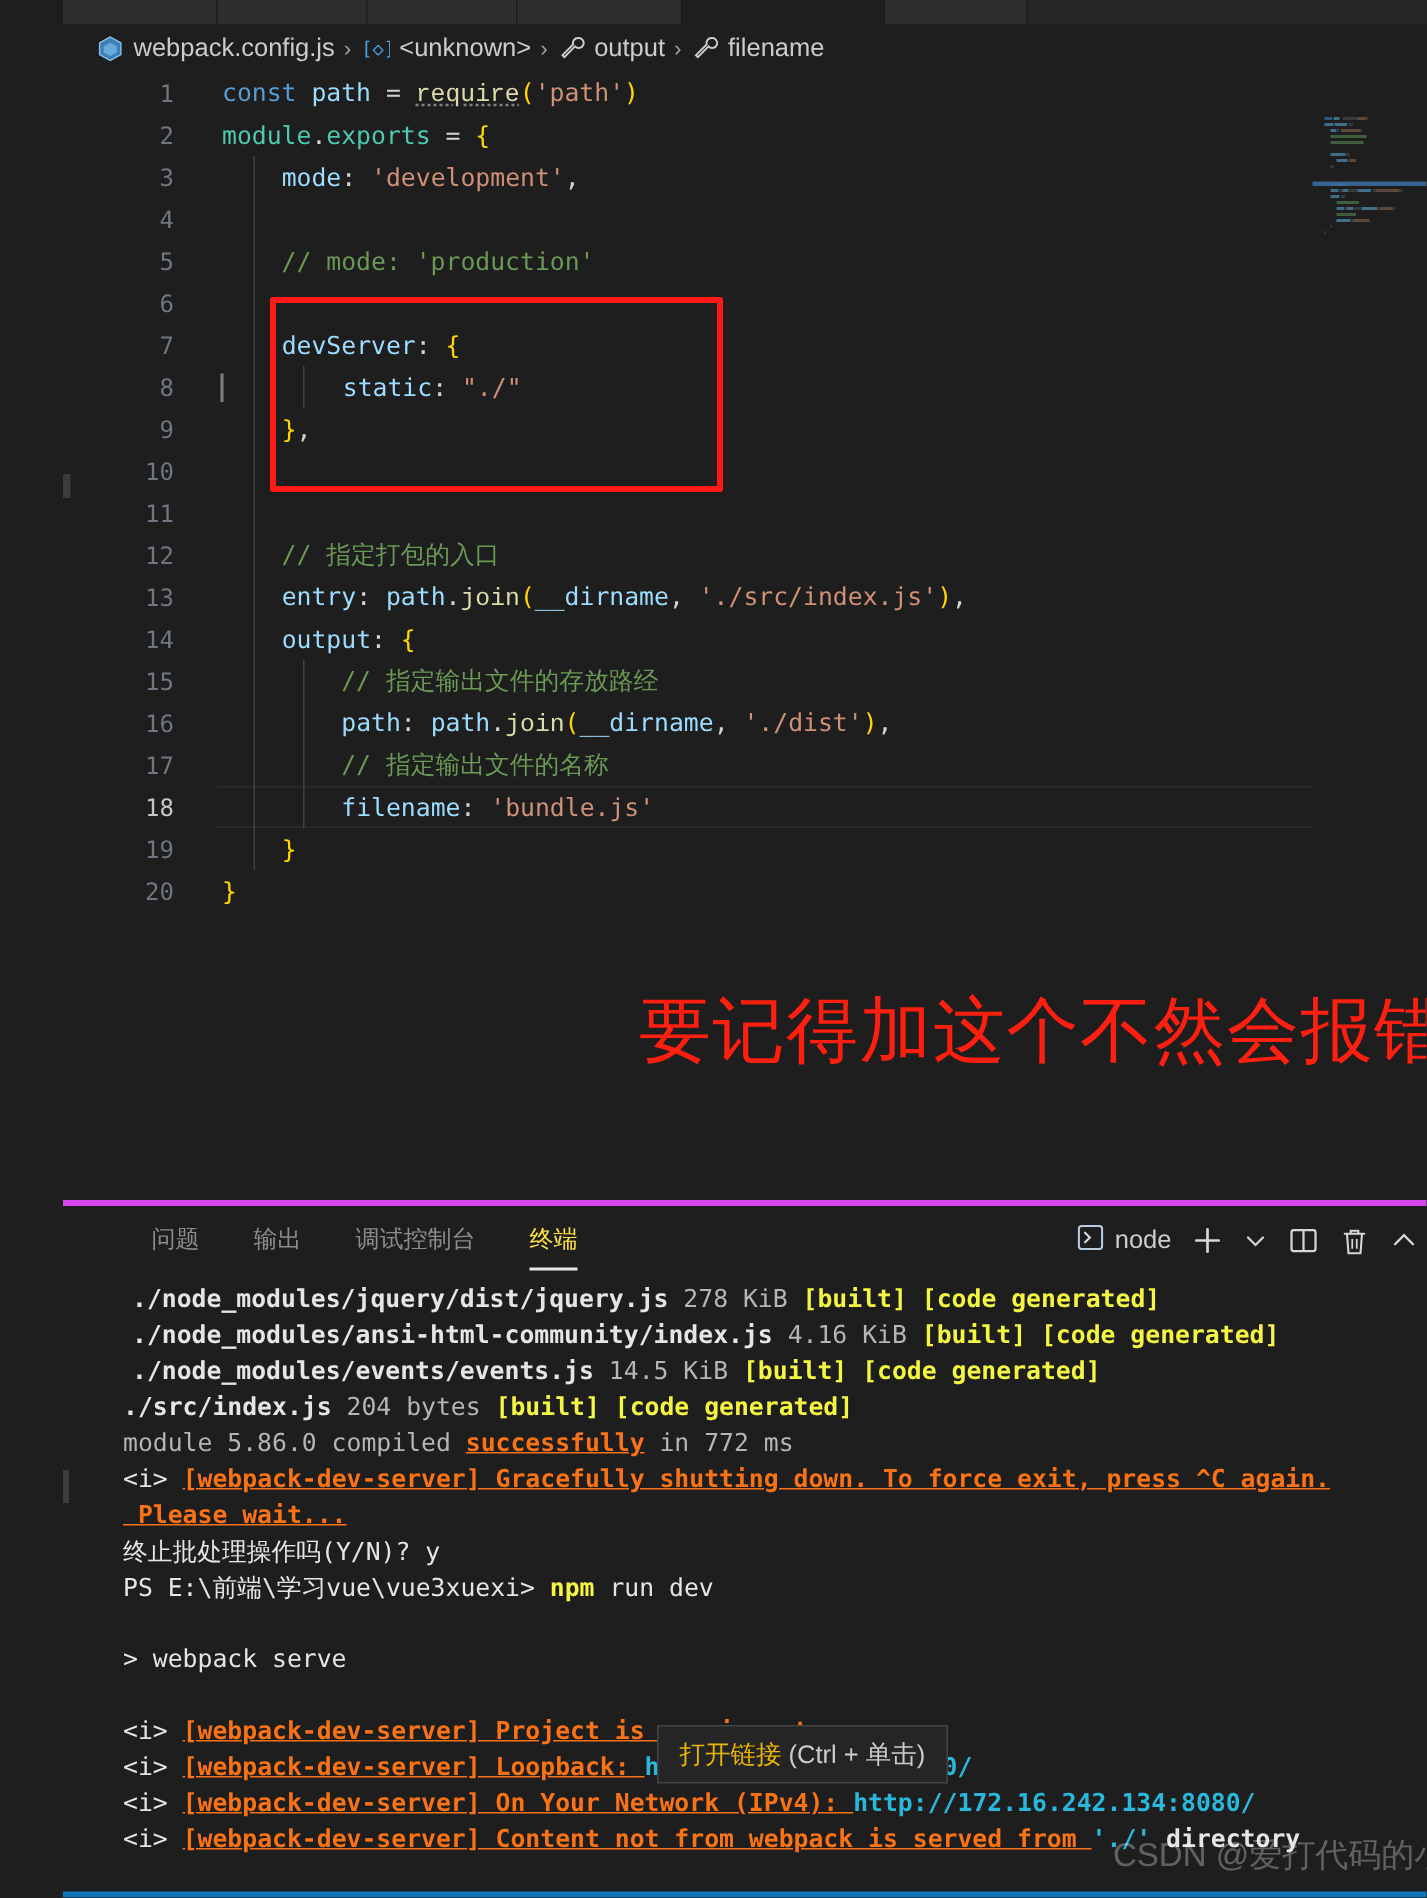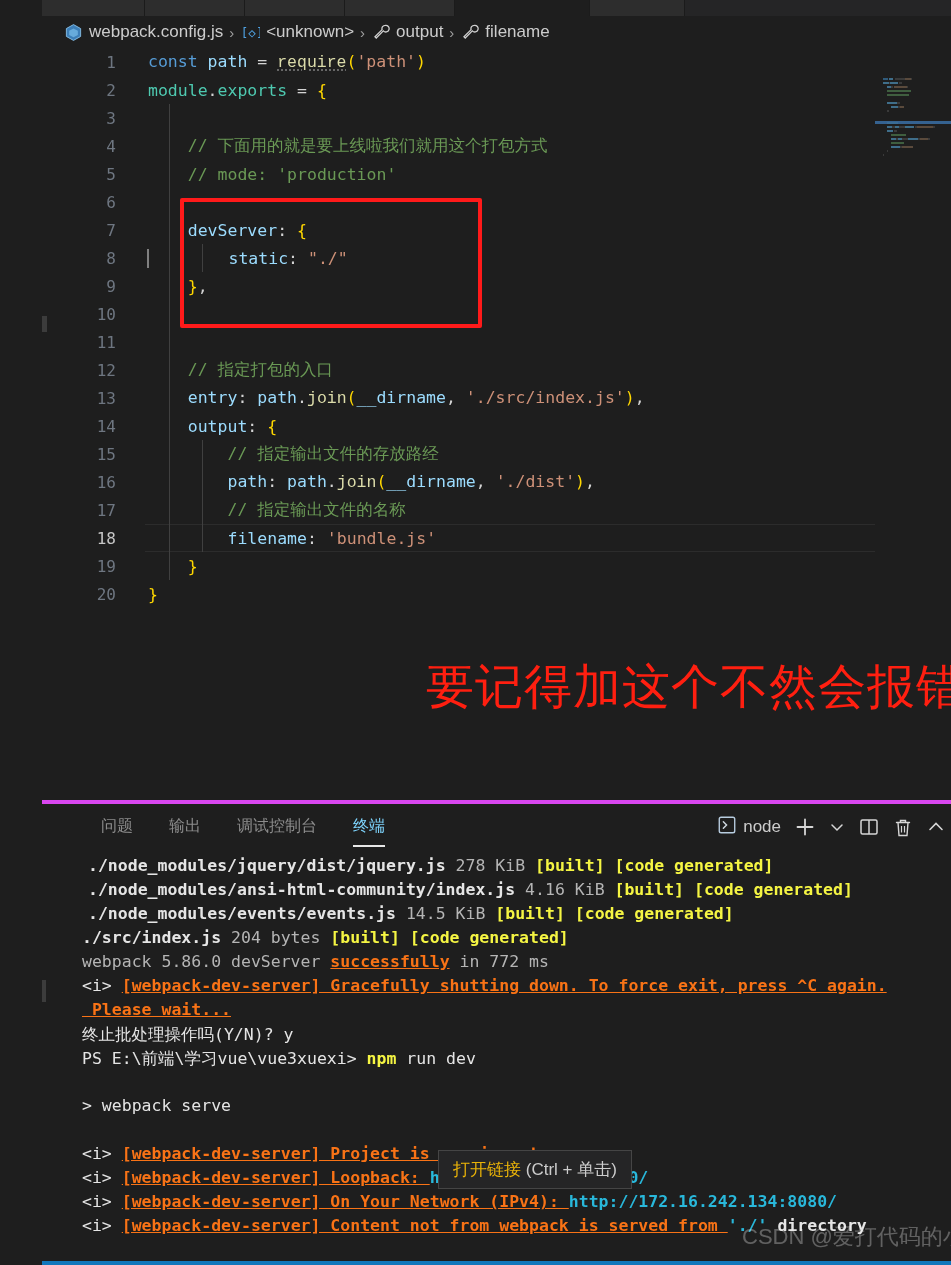--- a/index.html
+++ b/index.html
@@ -131,21 +131,21 @@
     background: #1e1e1e; border-top: 4px solid #d946ef; padding-left: 25px;
   }
   .panel-header {
     position: relative; height: 46px; display: flex; align-items: center;
     padding-left: 34px; background: #1e1e1e;
   }
   .ptab {
     font-size: 16px; color: #8c8c8c; margin-right: 36px;
     position: relative; padding-bottom: 2px; white-space: nowrap;
   }
-  .ptab.active { color: #7dd3fc; }
+  .ptab.active { color: #fde047; }
   .ptab.active::after {
     content: ""; position: absolute; left: 0; right: 0; bottom: -8px;
     height: 2px; background: #e7e7e7;
   }
   .panel-actions {
     position: absolute; right: 14px; top: 0; height: 46px;
     display: flex; align-items: center; gap: 13px; justify-content: center;
   }
   .pa { display: flex; align-items: center; color: #cccccc; }
   .pa-label { font-size: 17px; color: #cccccc; margin-left: 6px; }
@@ -252,22 +252,22 @@
     </span>
   </div>
 
   <div class="editor">
     <div class="editor-left-deco"></div>
     <div class="fold-mark"></div>
 
     <div class="code-area" id="code-area">
         <div class="line"><span class="ln">1</span><span class="code"><span class="kw">const</span><span class="pun"> </span><span class="id">path</span><span class="pun"> = </span><span class="fn sq">require</span><span class="br1">(</span><span class="str">'path'</span><span class="br1">)</span></span></div>
         <div class="line"><span class="ln">2</span><span class="code"><span style="color: rgb(78, 201, 176);">module</span><span class="pun">.</span><span style="color: rgb(78, 201, 176);">exports</span><span class="pun"> = </span><span class="br1">{</span></span></div>
-        <div class="line"><span class="ln">3</span></div>
-        <div class="line"><span class="ln">4</span><span class="code"><span class="cmt">    // 下面用的就是要上线啦我们就用这个打包方式</span></span></div>
+        <div class="line"><span class="ln">3</span><span class="code"><span class="pun">    </span><span class="prop">mode</span><span class="pun">: </span><span class="str">'development'</span><span class="pun">,</span></span></div>
+        <div class="line"><span class="ln">4</span></div>
         <div class="line"><span class="ln">5</span><span class="code"><span class="cmt">    // mode: 'production'</span></span></div>
         <div class="line"><span class="ln">6</span><span class="code"></span></div>
         <div class="line"><span class="ln">7</span><span class="code"><span class="pun">    </span><span class="prop">devServer</span><span class="pun">: </span><span class="br1">{</span></span></div>
         <div class="line"><span class="ln">8</span><span class="code"><span class="cursor"></span><span class="pun">        </span><span class="prop">static</span><span class="pun">: </span><span class="str">"./"</span></span></div>
         <div class="line"><span class="ln">9</span><span class="code"><span class="pun">    </span><span class="br1">}</span><span class="pun">,</span></span></div>
         <div class="line"><span class="ln">10</span><span class="code"></span></div>
         <div class="line"><span class="ln">11</span><span class="code"></span></div>
         <div class="line"><span class="ln">12</span><span class="code"><span class="cmt">    // 指定打包的入口</span></span></div>
         <div class="line"><span class="ln">13</span><span class="code"><span class="pun">    </span><span class="prop">entry</span><span class="pun">: </span><span class="id">path</span><span class="pun">.</span><span class="fn">join</span><span class="br1">(</span><span class="id">__dirname</span><span class="pun">, </span><span class="str">'./src/index.js'</span><span class="br1">)</span><span class="pun">,</span></span></div>
         <div class="line"><span class="ln">14</span><span class="code"><span class="pun">    </span><span class="prop">output</span><span class="pun">: </span><span class="br1">{</span></span></div>
@@ -409,21 +409,21 @@
     </div>
 
     <div class="term-body">
       <div class="panel-left-edge"></div>
       <div class="term-scroll-mark"></div>
       <div id="term-lines">
           <div class="tline i2"><span class="t-white t-bold">./node_modules/jquery/dist/jquery.js </span><span class="t-gray">278 KiB </span><span class="t-yellow">[built] [code generated]</span></div>
           <div class="tline i2"><span class="t-white t-bold">./node_modules/ansi-html-community/index.js </span><span class="t-gray">4.16 KiB </span><span class="t-yellow">[built] [code generated]</span></div>
           <div class="tline i2"><span class="t-white t-bold">./node_modules/events/events.js </span><span class="t-gray">14.5 KiB </span><span class="t-yellow">[built] [code generated]</span></div>
           <div class="tline i1"><span class="t-white t-bold">./src/index.js </span><span class="t-gray">204 bytes </span><span class="t-yellow">[built] [code generated]</span></div>
-          <div class="tline i1"><span class="t-gray">webpack 5.86.0 devServer </span><span class="t-greenb">successfully</span><span class="t-gray"> in 772 ms</span></div>
+          <div class="tline i1"><span class="t-gray">module 5.86.0 compiled </span><span class="t-greenb">successfully</span><span class="t-gray"> in 772 ms</span></div>
           <div class="tline i1"><span class="t-white">&lt;i&gt; </span><span class="t-greenb">[webpack-dev-server] Gracefully shutting down. To force exit, press ^C again.</span></div>
           <div class="tline i1"><span class="t-greenb"> Please wait...</span></div>
           <div class="tline i1"><span class="t-white">终止批处理操作吗(Y/N)? y</span></div>
           <div class="tline i1"><span class="t-white">PS E:\前端\学习vue\vue3xuexi&gt; </span><span class="t-yellow">npm</span><span class="t-white"> run dev</span></div>
           <div class="tline i1">&nbsp;</div>
           <div class="tline i1"><span class="t-white">&gt; webpack serve</span></div>
           <div class="tline i1">&nbsp;</div>
           <div class="tline i1"><span class="t-white">&lt;i&gt; </span><span class="t-greenb">[webpack-dev-server] Project is running at:</span></div>
           <div class="tline i1"><span class="t-white">&lt;i&gt; </span><span class="t-greenb">[webpack-dev-server] Loopback: </span><span class="t-cyanb">http://localhost:8080/</span></div>
           <div class="tline i1"><span class="t-white">&lt;i&gt; </span><span class="t-greenb">[webpack-dev-server] On Your Network (IPv4): </span><span class="t-cyanb">http://172.16.242.134:8080/</span></div>

